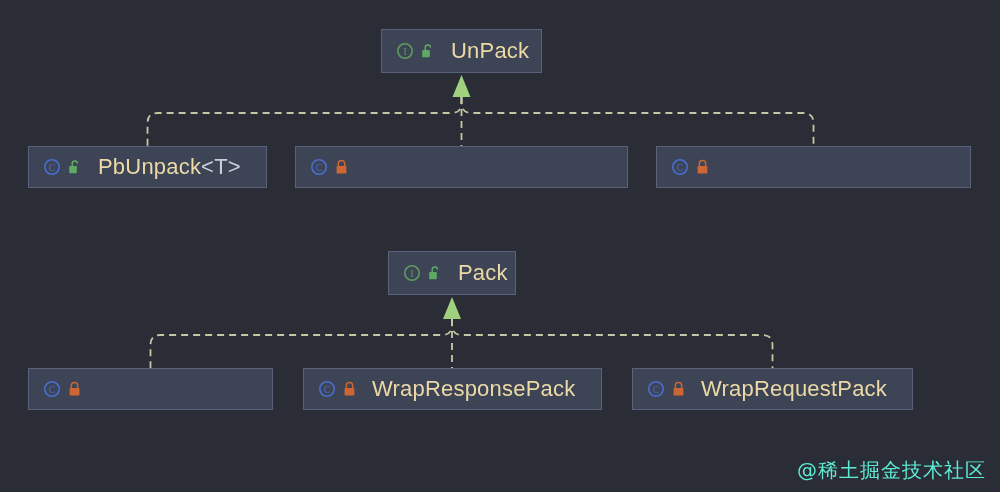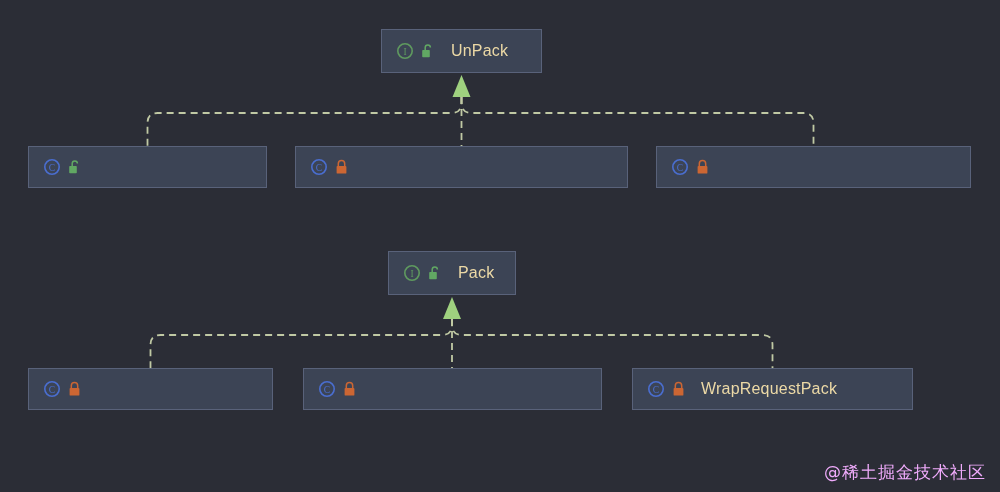--- a/index.html
+++ b/index.html
@@ -33,41 +33,41 @@
     padding: 0 14px;
     height: 42px;
     white-space: nowrap;
   }
   .node .icons {
     display: flex;
     align-items: center;
     flex: 0 0 auto;
   }
   .node .label {
-    font-size: 16px;
+    font-size: 22px;
     color: #ecd9a6;
     letter-spacing: 0.2px;
     margin-left: 16px;
     line-height: 1;
   }
   .node .generic {
     color: #c7cfd9;
   }
   .ico {
     display: inline-block;
     line-height: 0;
   }
   .ico + .ico { margin-left: 7px; }
 
   .watermark {
     position: absolute;
     right: 14px;
     bottom: 8px;
-    font-size: 17px;
-    color: #f0abfc;
+    font-size: 20px;
+    color: #5eead4;
     letter-spacing: 1px;
     font-family: "DejaVu Sans", sans-serif;
   }
 </style>
 </head>
 <body>
 
 <div id="canvas">
 
   <svg id="edges" viewBox="0 0 1000 492" xmlns="http://www.w3.org/2000/svg">
@@ -99,20 +99,21 @@
         <span class="icons">
           <span class="ico"><svg width="18" height="18" viewBox="0 0 18 18">
               <circle cx="9" cy="9" r="7.2" fill="none" stroke="#4a6ed0" stroke-width="1.6"></circle>
               <text x="9" y="12.6" text-anchor="middle" font-size="9.5" font-family="Liberation Serif, serif" fill="#4a6ed0">C</text>
             </svg></span>
           <span class="ico"><svg width="14" height="16" viewBox="0 0 14 16">
               <path d="M4.2 7 V4.6 a2.6 2.6 0 0 1 5.2 0" fill="none" stroke="#61a863" stroke-width="1.5"></path>
               <rect x="1.2" y="7" width="7.6" height="7.2" rx="0.8" fill="#61a863"></rect>
             </svg></span>
         </span>
+        <span class="label">PbUnpack<span class="generic">&lt;T&gt;</span></span>
       </div>
       <div class="node" style="left: 295px; top: 146px; width: 333px; height: 42px;">
         <span class="icons">
           <span class="ico"><svg width="18" height="18" viewBox="0 0 18 18">
               <circle cx="9" cy="9" r="7.2" fill="none" stroke="#4a6ed0" stroke-width="1.6"></circle>
               <text x="9" y="12.6" text-anchor="middle" font-size="9.5" font-family="Liberation Serif, serif" fill="#4a6ed0">C</text>
             </svg></span>
           <span class="ico"><svg width="13" height="16" viewBox="0 0 13 16">
               <path d="M3.3 7.2 V4.8 a3.2 3.2 0 0 1 6.4 0 V7.2" fill="none" stroke="#cc6633" stroke-width="1.5"></path>
               <rect x="1.6" y="7" width="9.8" height="7.6" rx="0.9" fill="#cc6633"></rect>
@@ -160,20 +161,21 @@
         <span class="icons">
           <span class="ico"><svg width="18" height="18" viewBox="0 0 18 18">
               <circle cx="9" cy="9" r="7.2" fill="none" stroke="#4a6ed0" stroke-width="1.6"></circle>
               <text x="9" y="12.6" text-anchor="middle" font-size="9.5" font-family="Liberation Serif, serif" fill="#4a6ed0">C</text>
             </svg></span>
           <span class="ico"><svg width="13" height="16" viewBox="0 0 13 16">
               <path d="M3.3 7.2 V4.8 a3.2 3.2 0 0 1 6.4 0 V7.2" fill="none" stroke="#cc6633" stroke-width="1.5"></path>
               <rect x="1.6" y="7" width="9.8" height="7.6" rx="0.9" fill="#cc6633"></rect>
             </svg></span>
         </span>
+        <span class="label">WrapResponsePack</span>
       </div>
       <div class="node" style="left: 632px; top: 368px; width: 281px; height: 42px;">
         <span class="icons">
           <span class="ico"><svg width="18" height="18" viewBox="0 0 18 18">
               <circle cx="9" cy="9" r="7.2" fill="none" stroke="#4a6ed0" stroke-width="1.6"></circle>
               <text x="9" y="12.6" text-anchor="middle" font-size="9.5" font-family="Liberation Serif, serif" fill="#4a6ed0">C</text>
             </svg></span>
           <span class="ico"><svg width="13" height="16" viewBox="0 0 13 16">
               <path d="M3.3 7.2 V4.8 a3.2 3.2 0 0 1 6.4 0 V7.2" fill="none" stroke="#cc6633" stroke-width="1.5"></path>
               <rect x="1.6" y="7" width="9.8" height="7.6" rx="0.9" fill="#cc6633"></rect>

